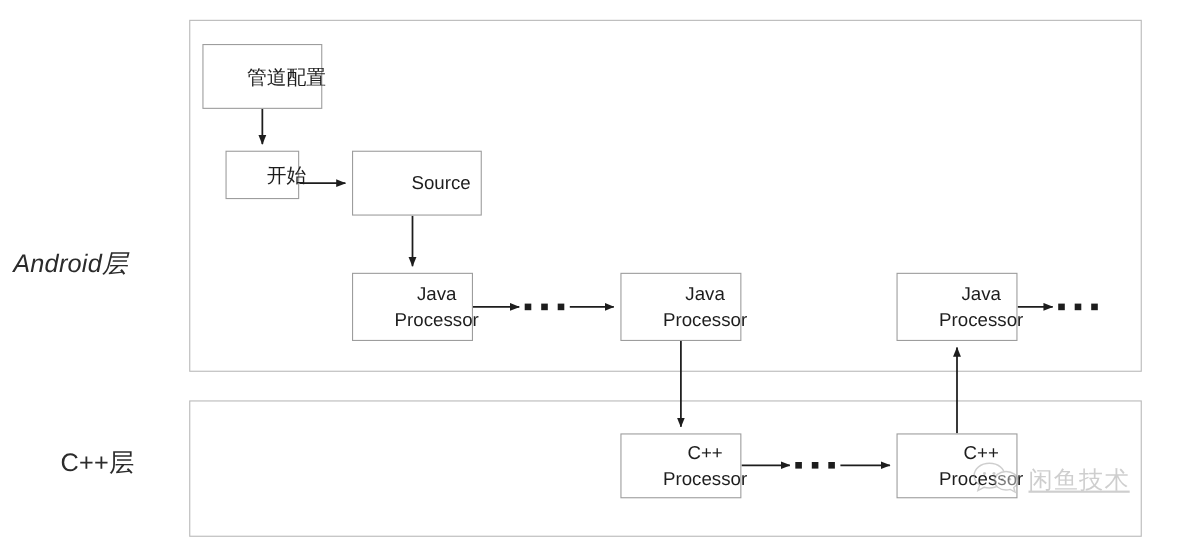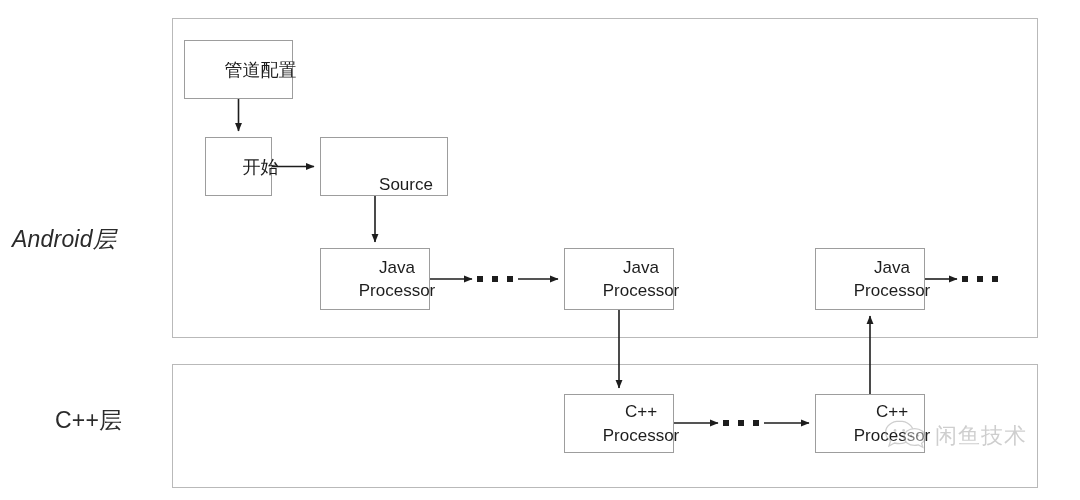--- a/index.html
+++ b/index.html
@@ -58,22 +58,22 @@
   }
   .node .node-line {
     display: block;
     white-space: nowrap;
   }
   .node.cjk { font-size: 18px; }
   .node.latin { font-size: 17px; }
   .node.latin.two-line .node-line { line-height: 1.38; }
 
   #node-pipeline-config { left: 184px; top: 40px;  width: 109px; height: 59px; }
-  #node-start           { left: 205px; top: 137px; width: 67px;  height: 59px; text-align: center; }
-  #node-source          { left: 320px; top: 137px; width: 128px; height: 59px; justify-content: flex-end; }
+  #node-start           { left: 205px; top: 137px; width: 67px;  height: 44px; text-align: center; }
+  #node-source          { left: 320px; top: 137px; width: 118px; height: 59px; }
   #node-java-1          { left: 320px; top: 248px; width: 110px; height: 62px; }
   #node-java-2          { left: 564px; top: 248px; width: 110px; height: 62px; }
   #node-java-3          { left: 815px; top: 248px; width: 110px; height: 62px; }
   #node-cpp-1           { left: 564px; top: 394px; width: 110px; height: 59px; }
   #node-cpp-2           { left: 815px; top: 394px; width: 110px; height: 59px; }
 
   
   #connector-layer {
     position: absolute;
     left: 0; top: 0;
@@ -108,20 +108,21 @@
     align-items: center;
     gap: 7px;
     opacity: 0.42;
     pointer-events: none;
   }
   #watermark .wm-text {
     font-size: 22px;
     color: #8d8d8d;
     letter-spacing: 1px;
     white-space: nowrap;
+    text-decoration: underline;
   }
   #watermark .wm-logo { flex: 0 0 auto; }
 </style>
 </head>
 <body>
 
 <div id="diagram-root">
 
   <div class="layer-label" id="label-android">Android层</div>
   <div class="layer-label" id="label-cpp">C++层</div>

